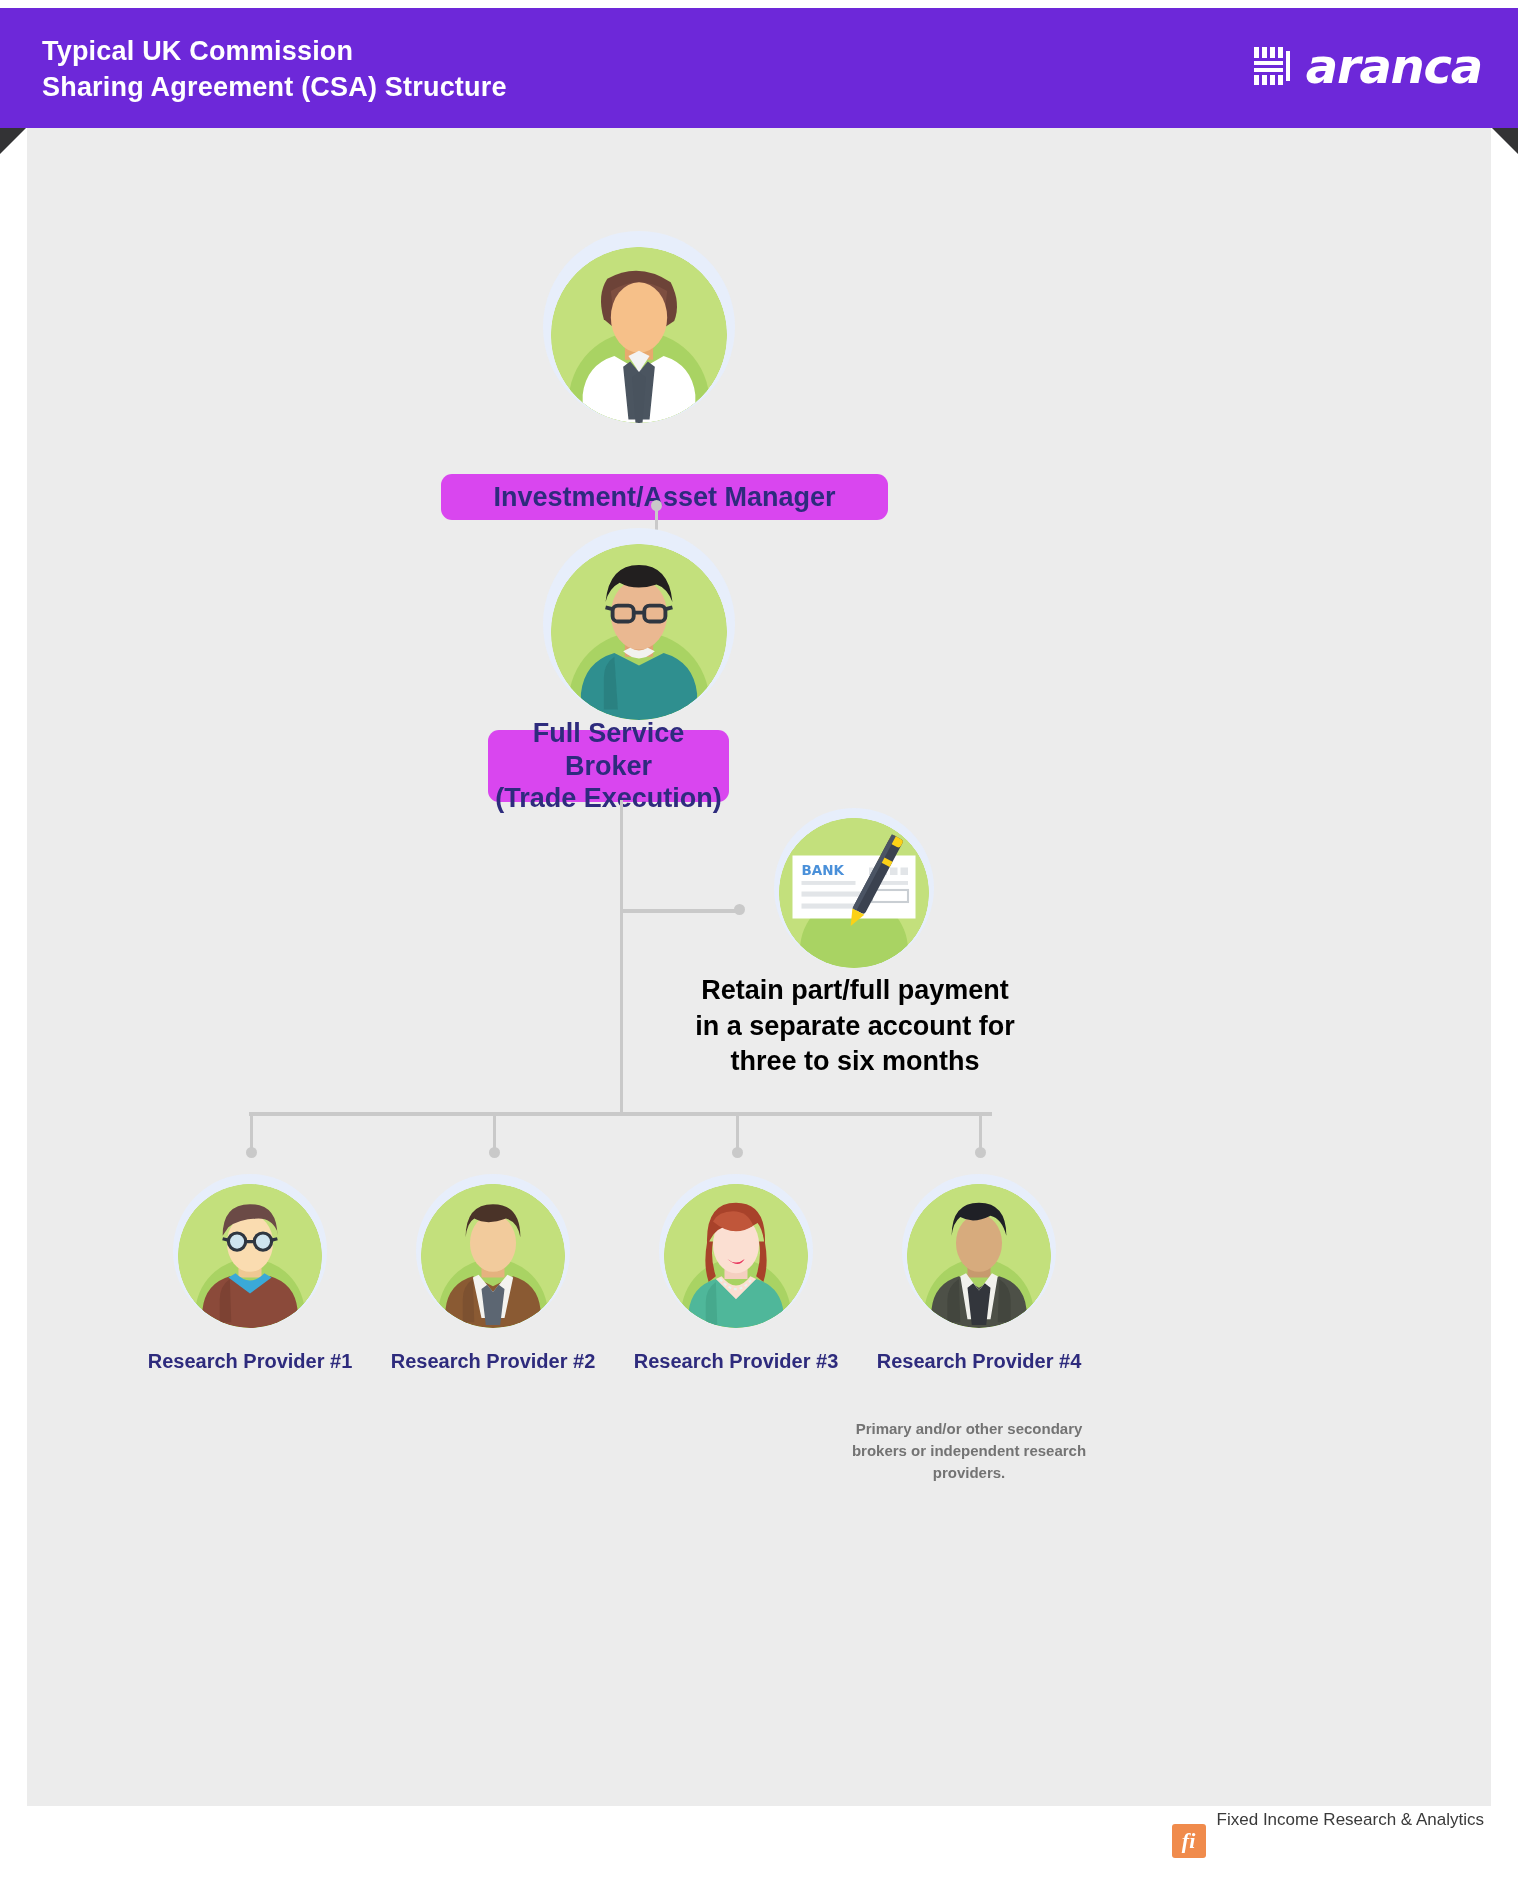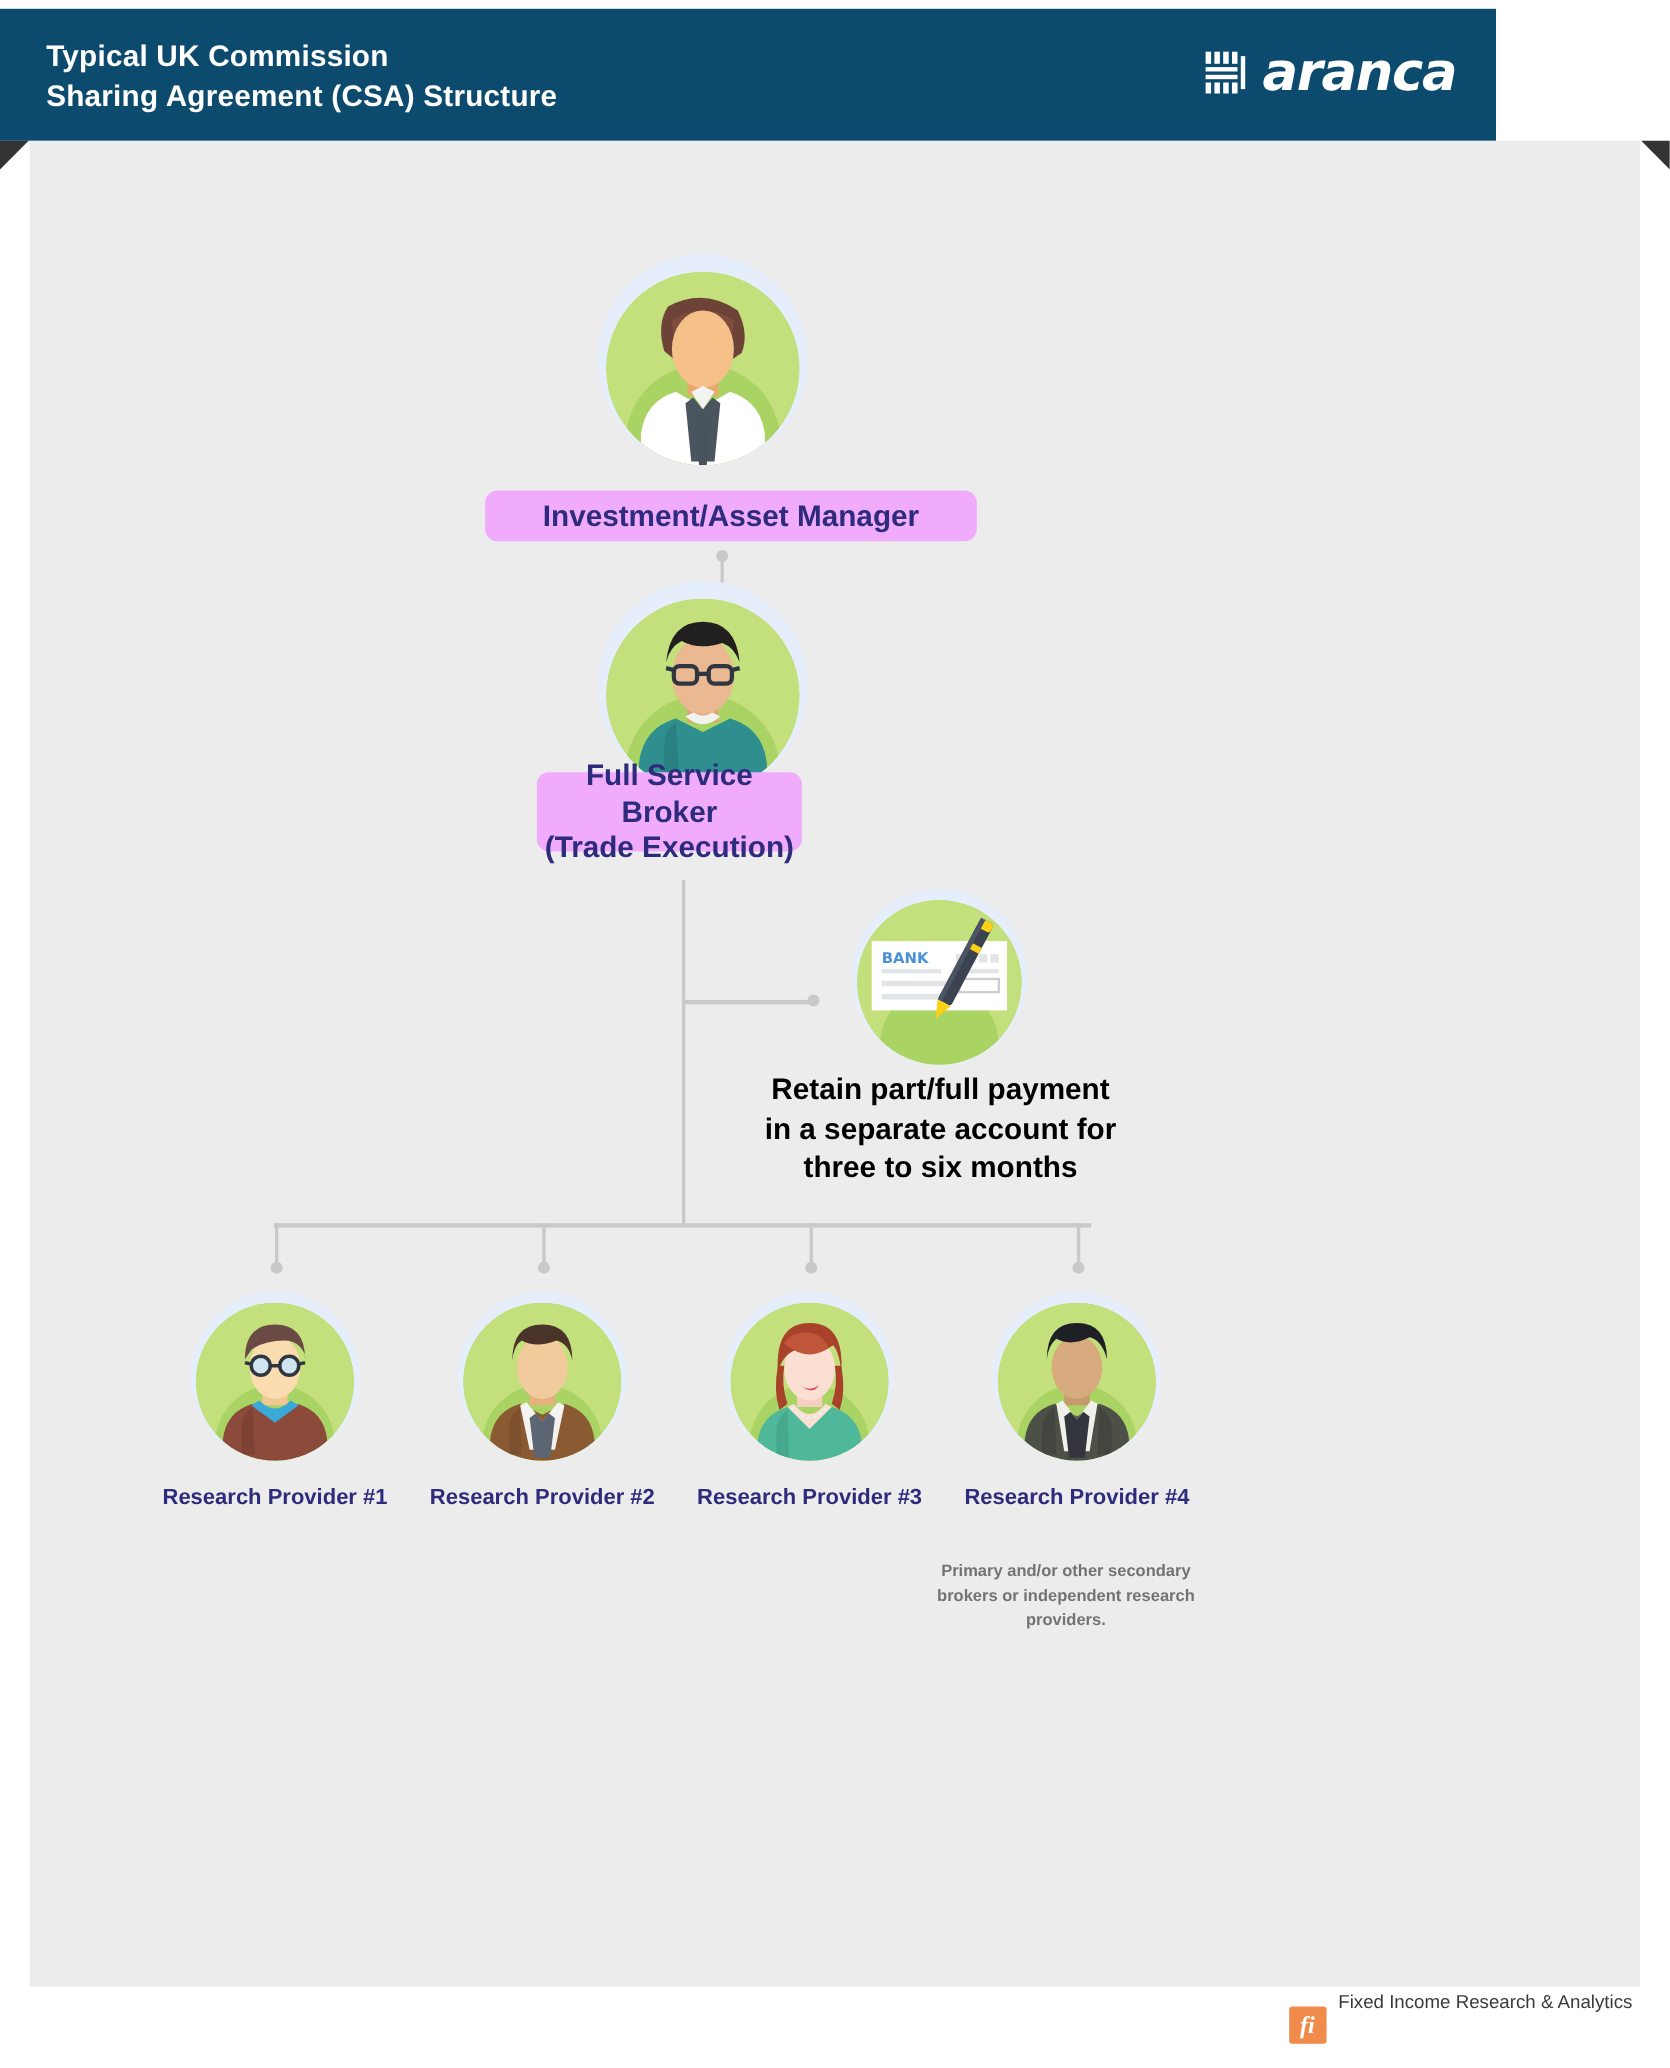--- a/index.html
+++ b/index.html
@@ -3,22 +3,22 @@
 <meta charset="utf-8">
 <style>
   html,body{margin:0;padding:0;background:#ffffff;}
   body{
     width:1518px;height:1880px;position:relative;overflow:hidden;
     font-family:"Liberation Sans",sans-serif;
   }
 
   
   .header{
-    position:absolute;left:0;top:8px;width:1360px;height:120px;
-    background:#0c4a6e;
+    position:absolute;left:0;top:8px;width:1518px;height:120px;
+    background:#6d28d9;
   }
   .header-title{
     position:absolute;left:42px;top:26px;
     color:#ffffff;font-size:27px;font-weight:bold;line-height:1.32;
     white-space:pre-line;letter-spacing:.2px;
   }
   
   .ribbon-fold{position:absolute;top:128px;width:0;height:0;}
   .ribbon-fold.left{left:0;border-top:26px solid #333335;border-right:26px solid transparent;}
   .ribbon-fold.right{right:0;border-top:26px solid #333335;border-left:26px solid transparent;}
@@ -41,24 +41,24 @@
 
   
   .avatar{
     position:absolute;border-radius:50%;
     background:#e7eefb;
     display:flex;align-items:flex-end;justify-content:center;
   }
   .avatar svg{display:block;border-radius:50%;}
 
   .pill{
-    position:absolute;background:#f0abfc;border-radius:11px;
+    position:absolute;background:#d946ef;border-radius:11px;
     color:#2e2b7d;font-weight:bold;text-align:center;
     display:flex;align-items:center;justify-content:center;
-    line-height:1.22;white-space:pre-line;
+    line-height:1.22;white-space:pre-line;margin-top:28px;
   }
 
   .node-label{
     position:absolute;text-align:center;color:#2e2b7d;
     font-weight:bold;font-size:20px;
   }
 
   .retain-text{
     position:absolute;text-align:center;color:#000000;
     font-weight:bold;font-size:27px;line-height:1.32;white-space:pre-line;

